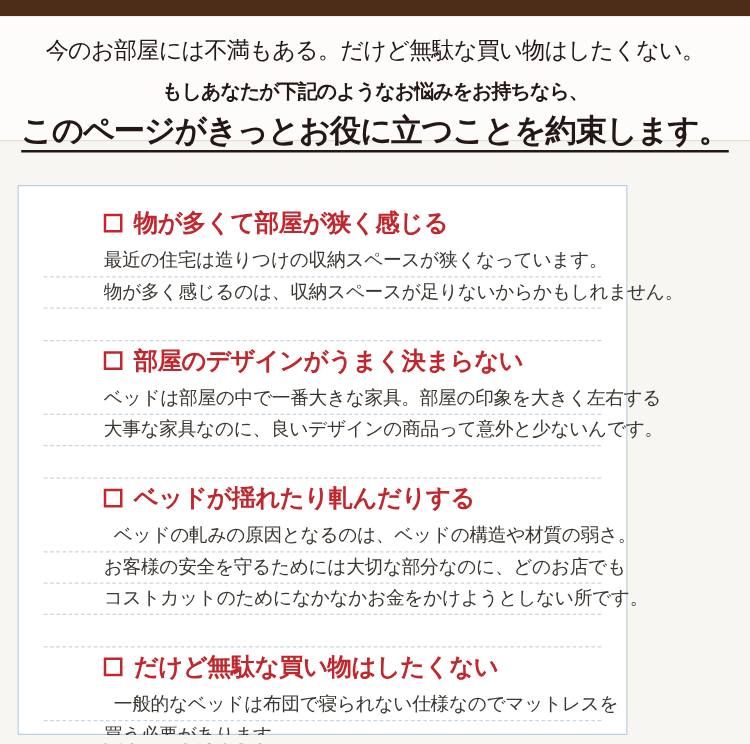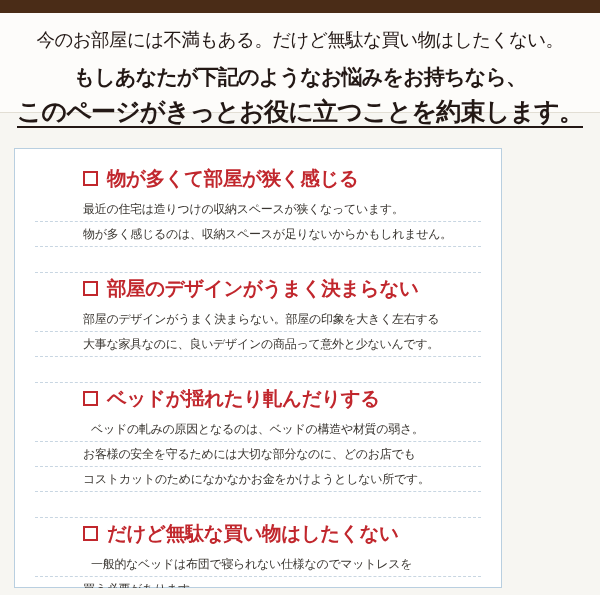--- a/index.html
+++ b/index.html
@@ -37,21 +37,21 @@
   }
   .header-line1 {
     margin-top: 14px;
     font-size: 18.5px;
     color: #231815;
     letter-spacing: -0.6px;
     white-space: nowrap;
   }
   .header-line2 {
     margin-top: 11px;
-    font-size: 21px;
+    font-size: 16px;
     font-weight: bold;
     color: #231815;
     letter-spacing: -0.8px;
     white-space: nowrap;
   }
   .header-line3 {
     margin-top: 4px;
     font-size: 25px;
     font-weight: bold;
     color: #231815;
@@ -96,21 +96,21 @@
   }
   .qtitle-text {
     font-size: 19.5px;
     font-weight: bold;
     color: #c1272d;
     letter-spacing: -0.4px;
     white-space: nowrap;
   }
 
   .line {
-    font-size: 12px;
+    font-size: 15px;
     color: #3a3631;
     letter-spacing: -0.3px;
     white-space: nowrap;
     border-bottom: 1px dashed #c8d6e2;
     height: 25px;
     line-height: 25px;
     padding-left: 48px;
     box-sizing: border-box;
   }
   .line.indent { padding-left: 56px; }
@@ -150,21 +150,21 @@
     <div class="line">最近の住宅は造りつけの収納スペースが狭くなっています。</div>
     <div class="line">物が多く感じるのは、収納スペースが足りないからかもしれません。</div>
     <div class="spacer"></div>
   </div>
 
   <div class="block">
     <div class="qtitle">
       <span class="checkbox"></span>
       <span class="qtitle-text">部屋のデザインがうまく決まらない</span>
     </div>
-    <div class="line">部屋のデザインがうまく決まらない。部屋の印象を大きく左右する</div>
+    <div class="line">ベッドは部屋の中で一番大きな家具。部屋の印象を大きく左右する</div>
     <div class="line">大事な家具なのに、良いデザインの商品って意外と少ないんです。</div>
     <div class="spacer"></div>
   </div>
 
   <div class="block">
     <div class="qtitle">
       <span class="checkbox"></span>
       <span class="qtitle-text">ベッドが揺れたり軋んだりする</span>
     </div>
     <div class="line indent">ベッドの軋みの原因となるのは、ベッドの構造や材質の弱さ。</div>

